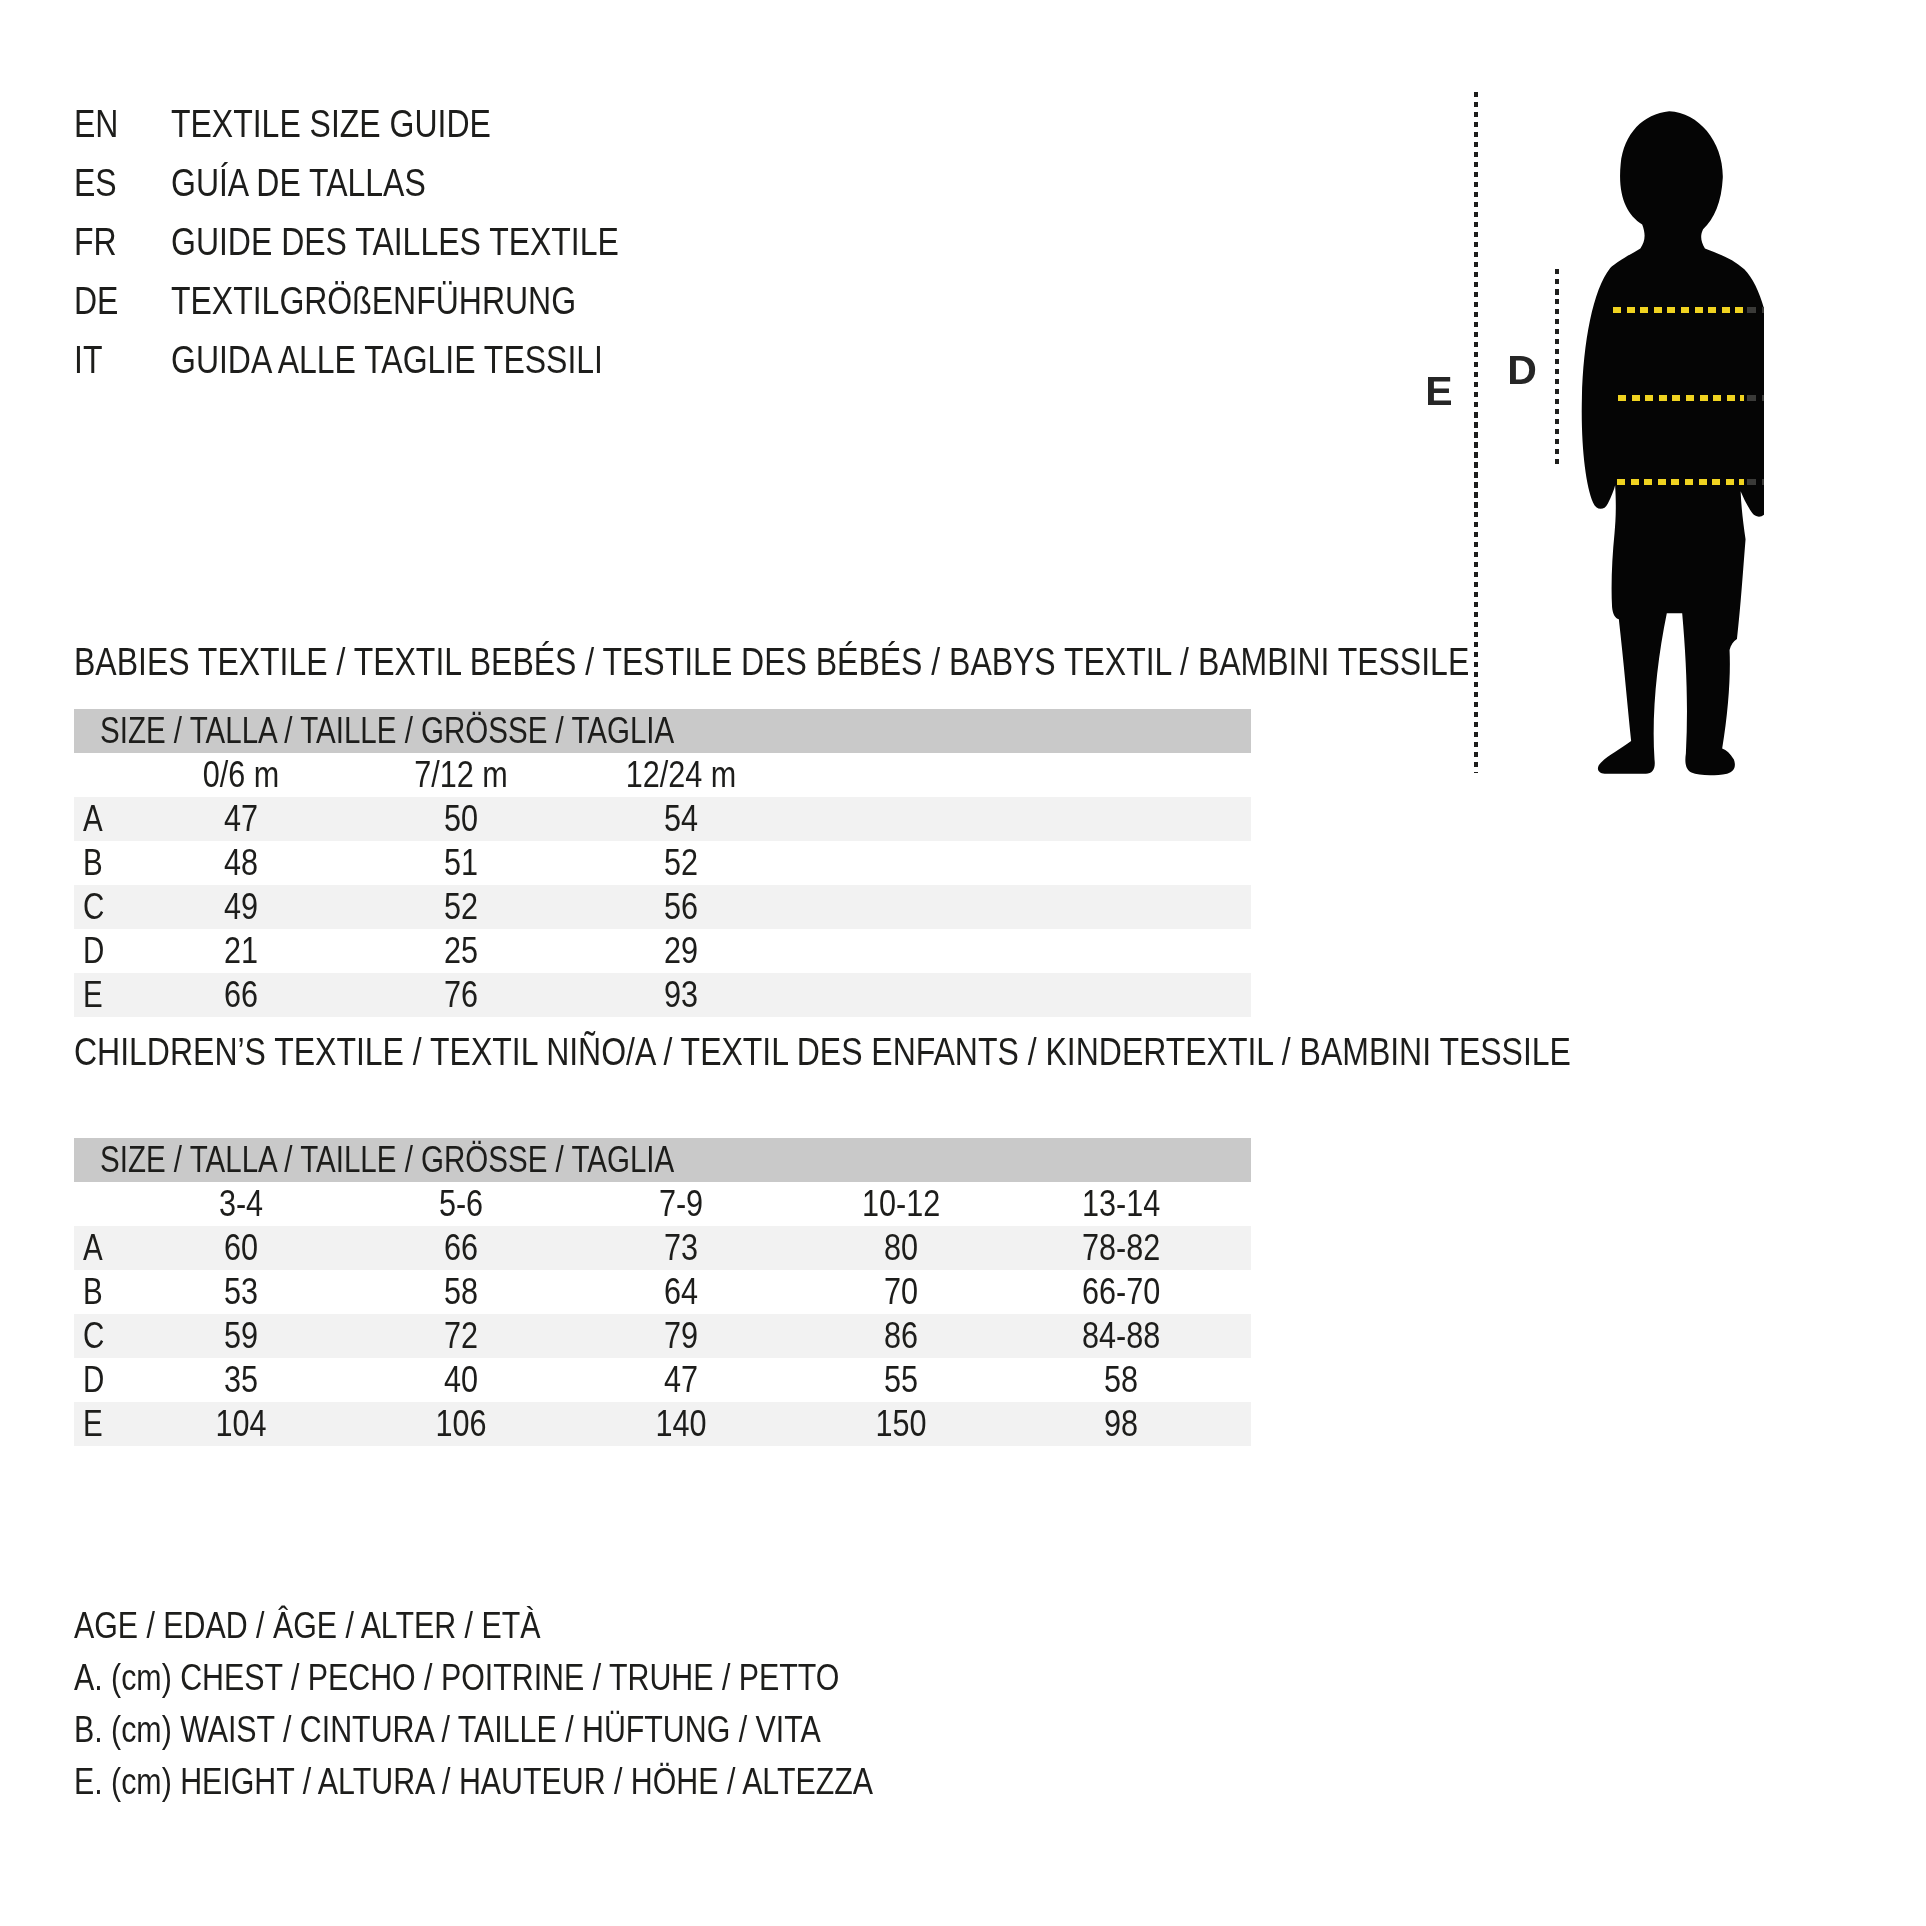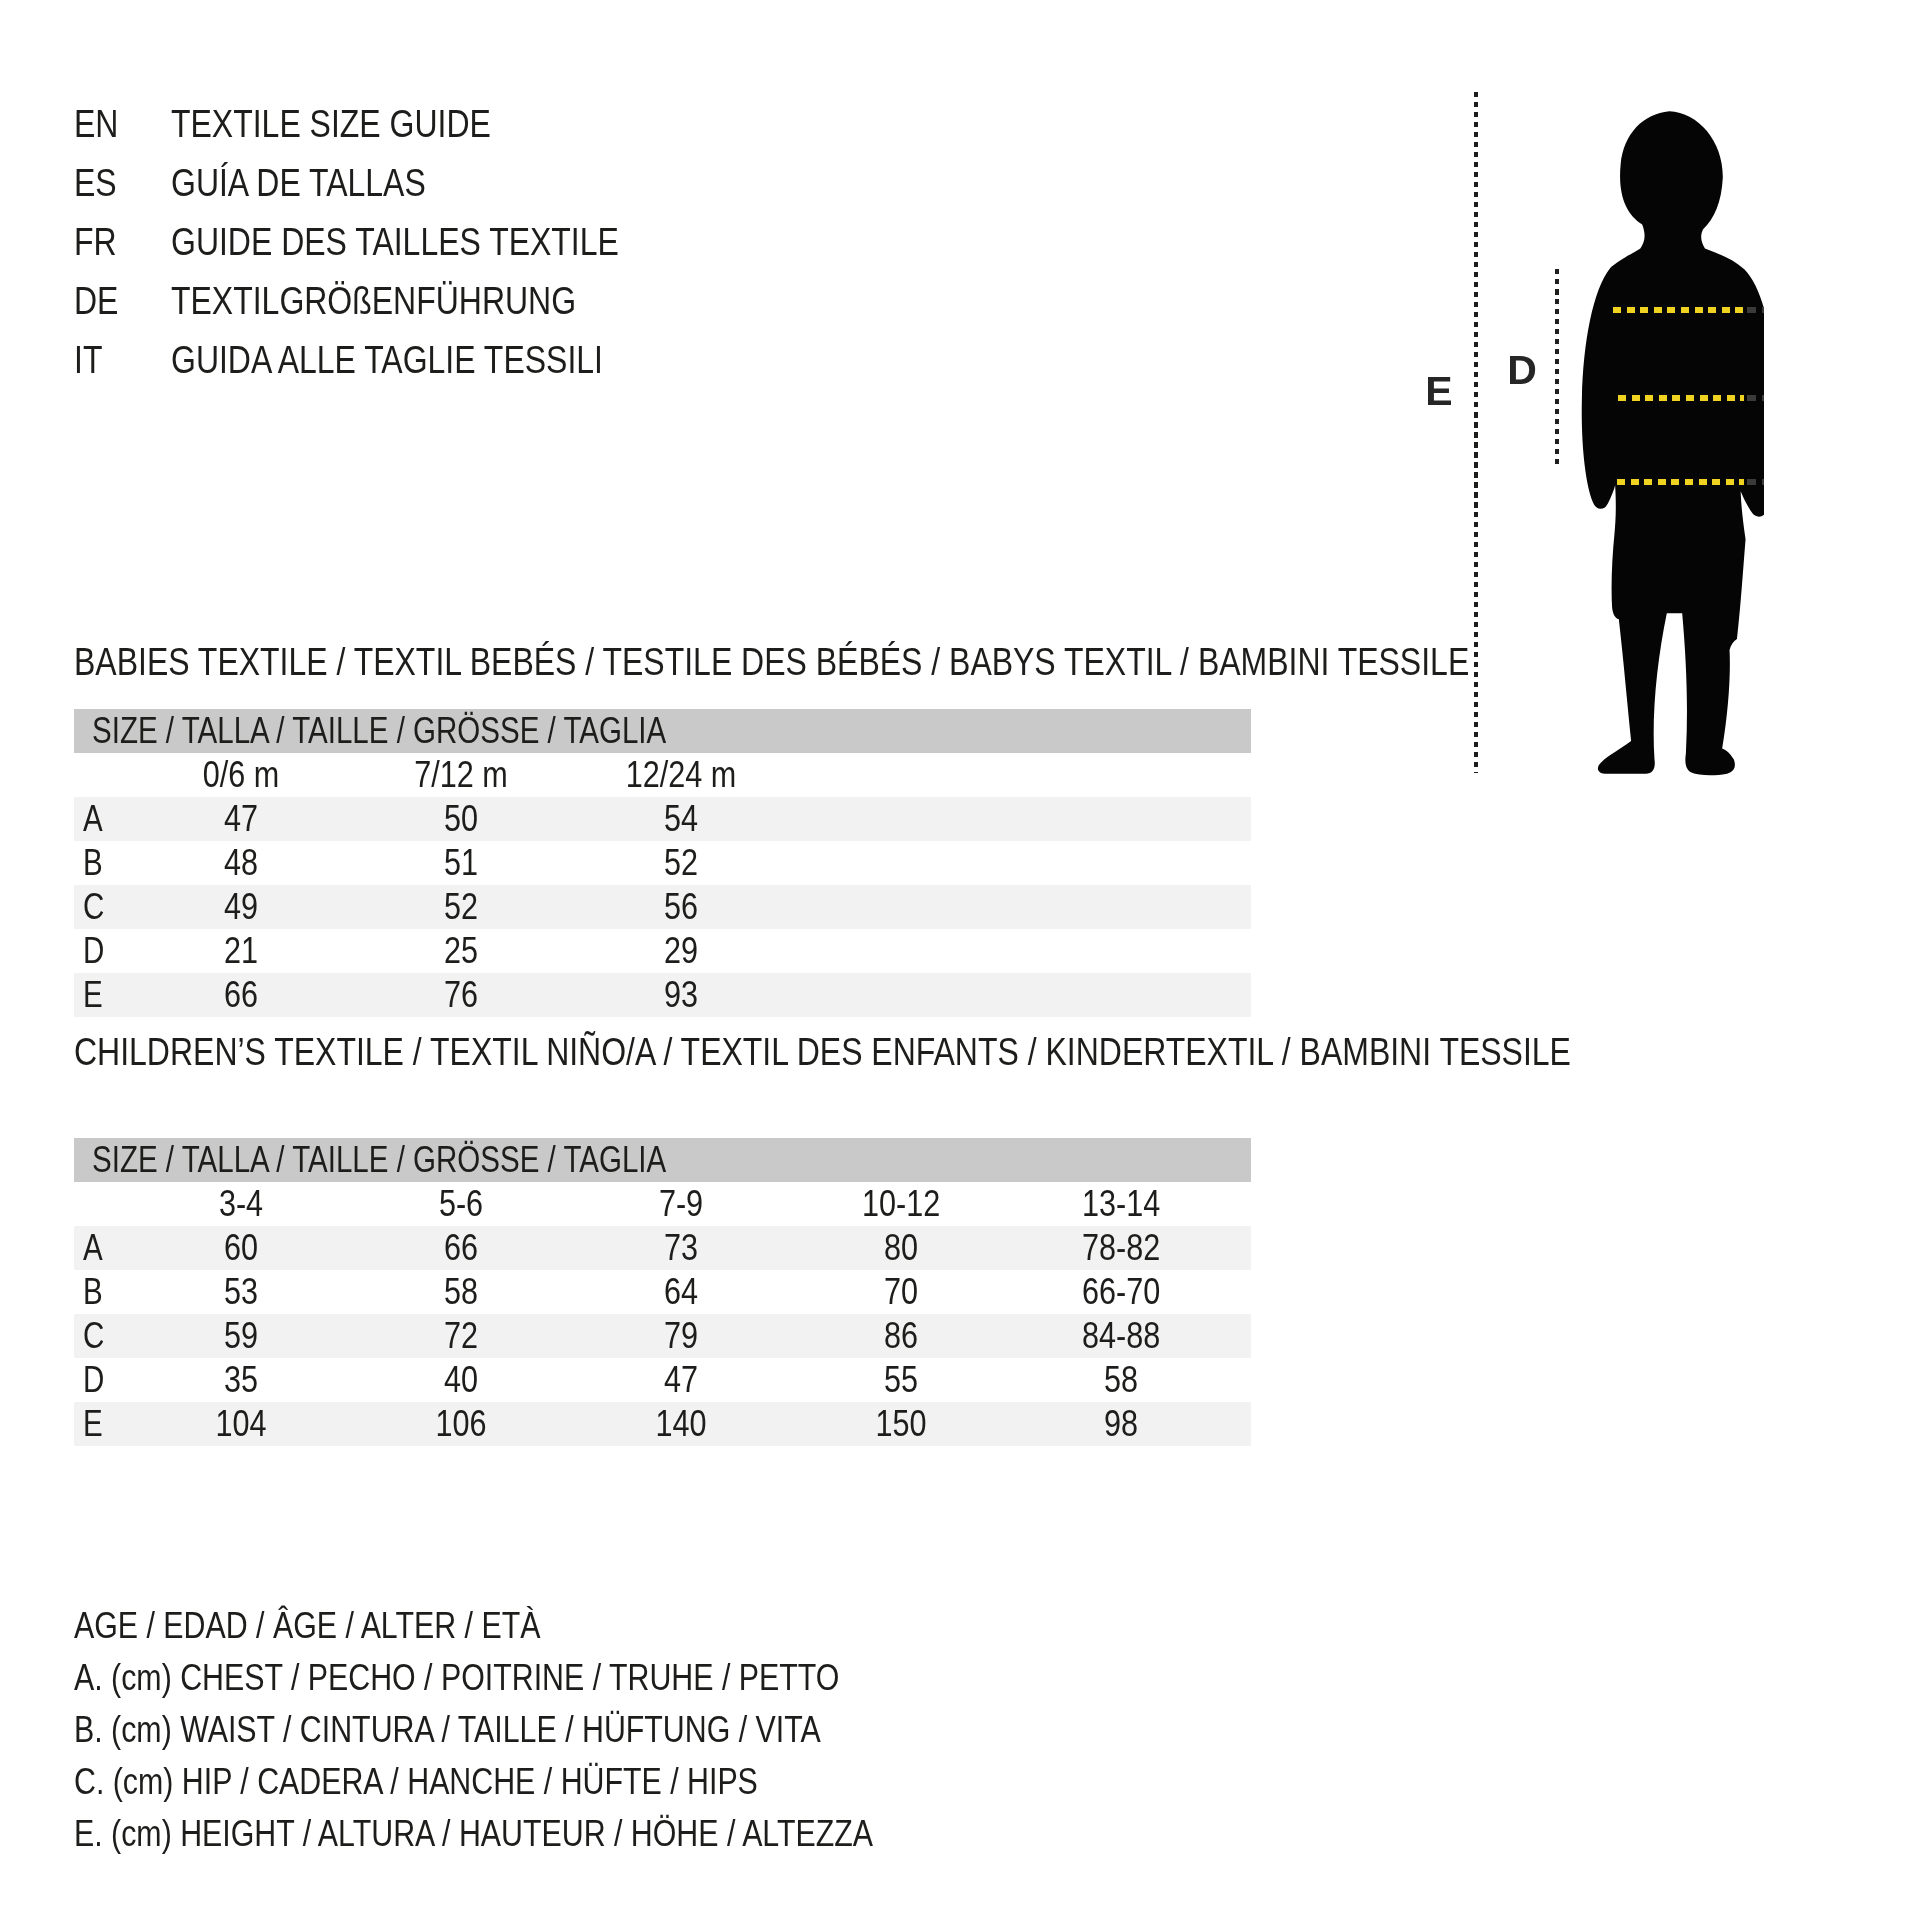--- a/index.html
+++ b/index.html
@@ -20,21 +20,21 @@
   .lang-row{display:flex;height:59px;align-items:center;font-size:39px;}
   .lang-code{width:97px;flex:0 0 97px;}
   
   .section-heading{position:absolute;left:74px;font-size:39px;line-height:47px;white-space:nowrap;}
   
   .size-table{position:absolute;left:74px;width:1177px;font-size:36px;}
   .trow{display:flex;height:44px;align-items:center;}
   .trow.bar{background:#c9c9c9;font-size:36px;}
   .trow.alt{background:#f2f2f2;}
   .tlabel{width:57px;flex:0 0 57px;padding-left:8.6px;box-sizing:border-box;}
-  .tbarlabel{padding-left:18px;}
+  .tbarlabel{padding-left:26px;}
   .tcell{width:220px;flex:0 0 220px;text-align:center;}
   
   .legend{position:absolute;left:74px;top:1600px;font-size:37px;}
   .legend-line{height:52px;line-height:52px;white-space:nowrap;}
   
   .vline{position:absolute;width:3.7px;background:repeating-linear-gradient(180deg,#1d1d1b 0 5.5px,transparent 5.5px 10px);}
   .vline.e{left:1474px;top:92px;height:681px;}
   .vline.d{left:1555px;top:269px;height:200px;}
   .hline{position:absolute;height:5.5px;}
   .hline.yellow{background:repeating-linear-gradient(90deg,#f0d320 0 8px,transparent 8px 13.6px);}
@@ -230,18 +230,17 @@
       <span class="tcell"><span class="cond-c">140</span></span>
       <span class="tcell"><span class="cond-c">150</span></span>
       <span class="tcell"><span class="cond-c">98</span></span>
     </div>
   </div>
 
   <section class="legend">
     <div class="legend-line"><span class="cond">AGE / EDAD / ÂGE / ALTER / ETÀ</span></div>
     <div class="legend-line"><span class="cond">A. (cm) CHEST / PECHO / POITRINE / TRUHE / PETTO</span></div>
     <div class="legend-line"><span class="cond">B. (cm) WAIST / CINTURA / TAILLE / HÜFTUNG / VITA</span></div>
-    <div class="legend-line"><span class="cond">C. (cm) HIP / CADERA / HANCHE / HÜFTE / HIPS</span></div>
     <div class="legend-line"><span class="cond">E. (cm) HEIGHT / ALTURA / HAUTEUR / HÖHE / ALTEZZA</span></div>
   </section>
 
 </div>
 
 
 </body></html>

